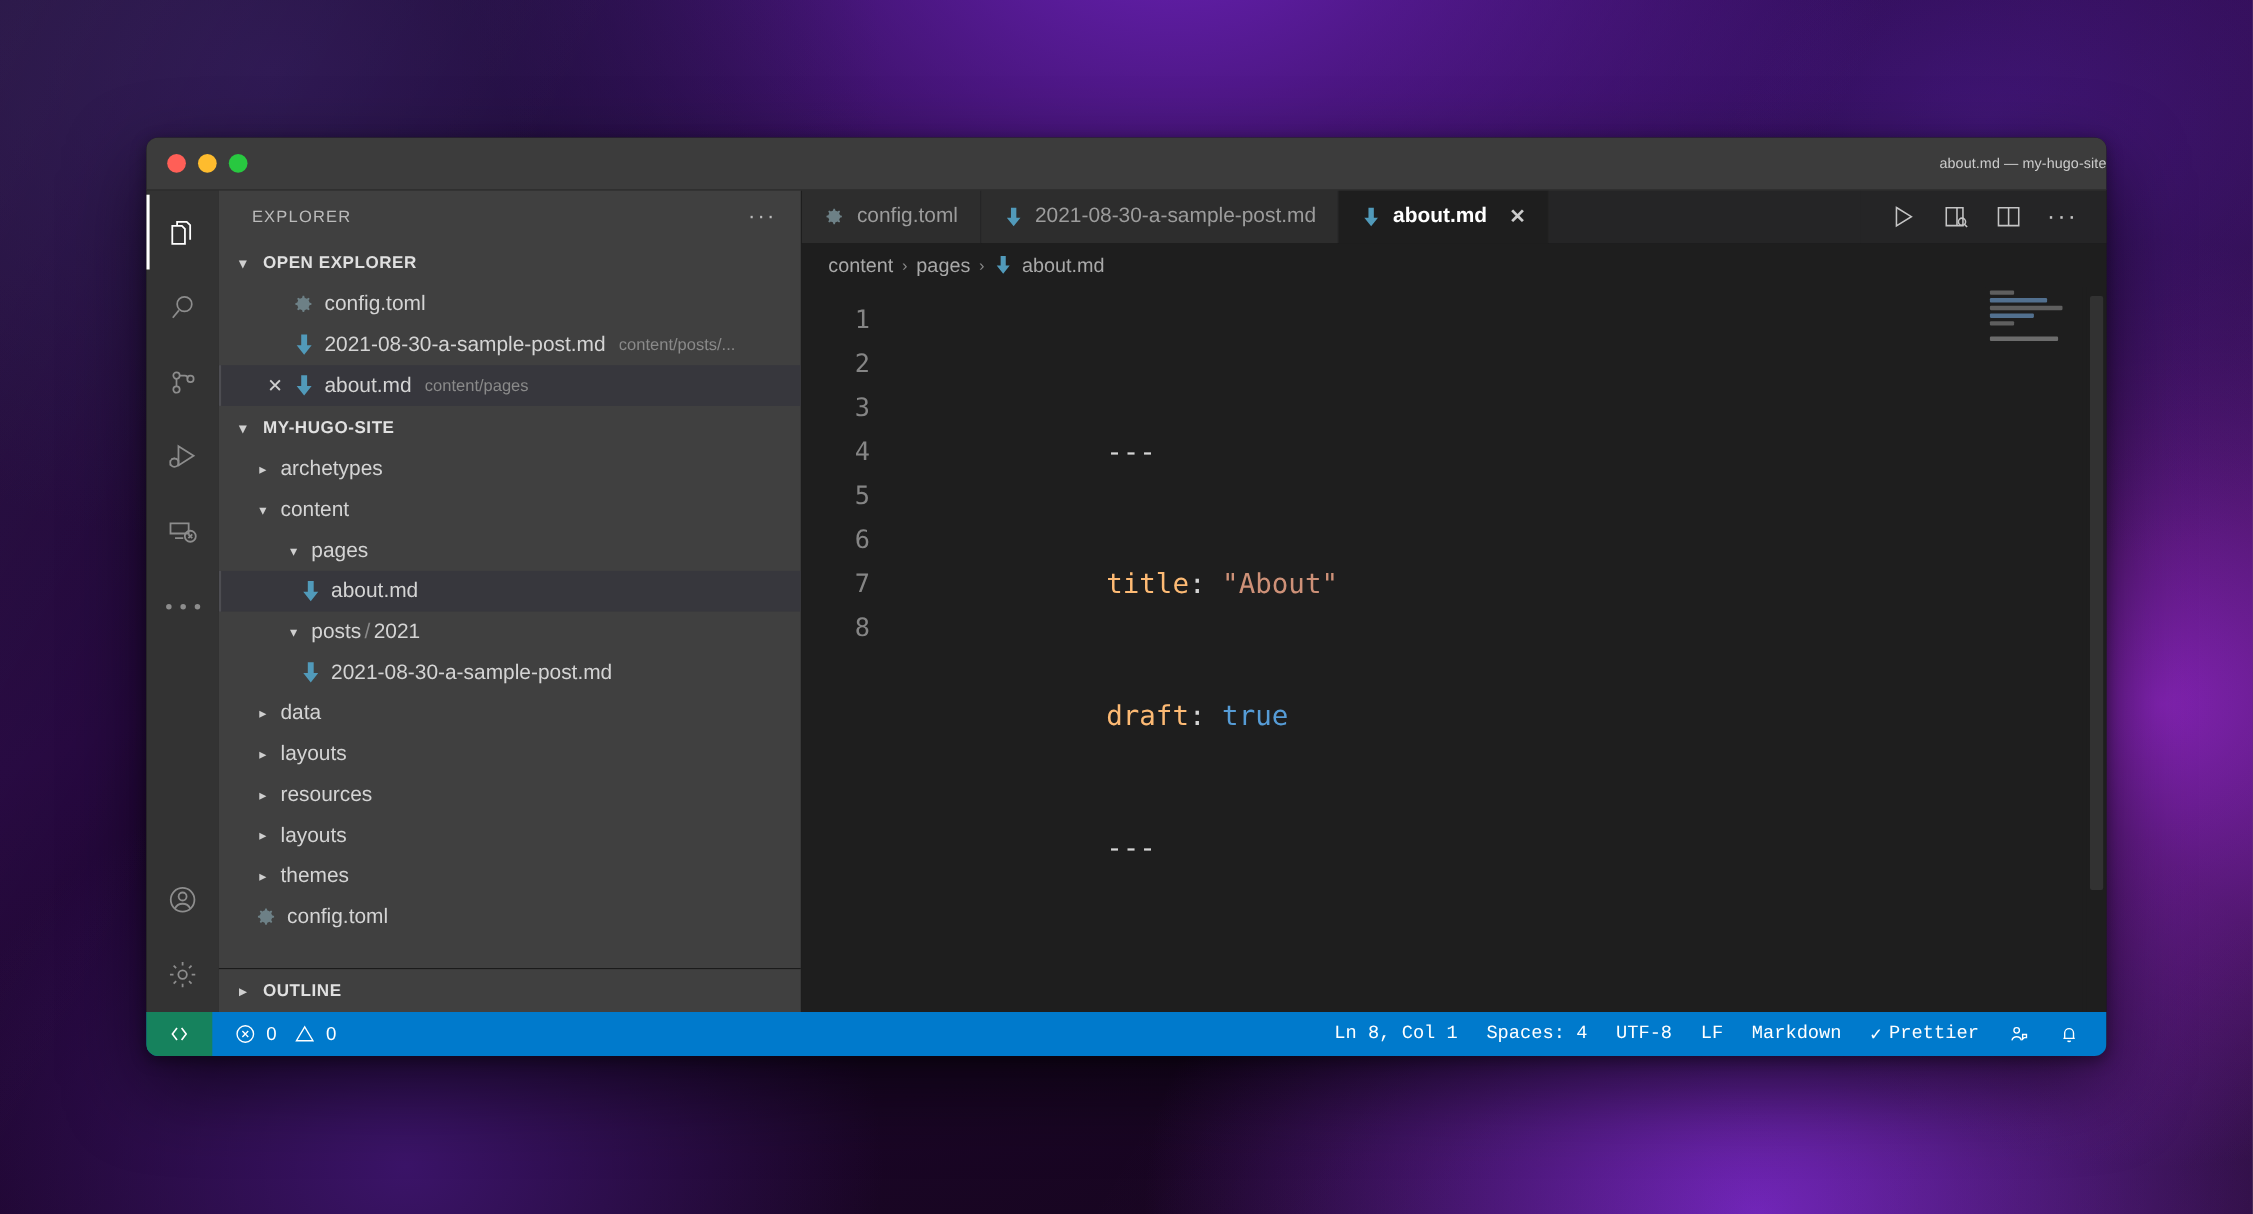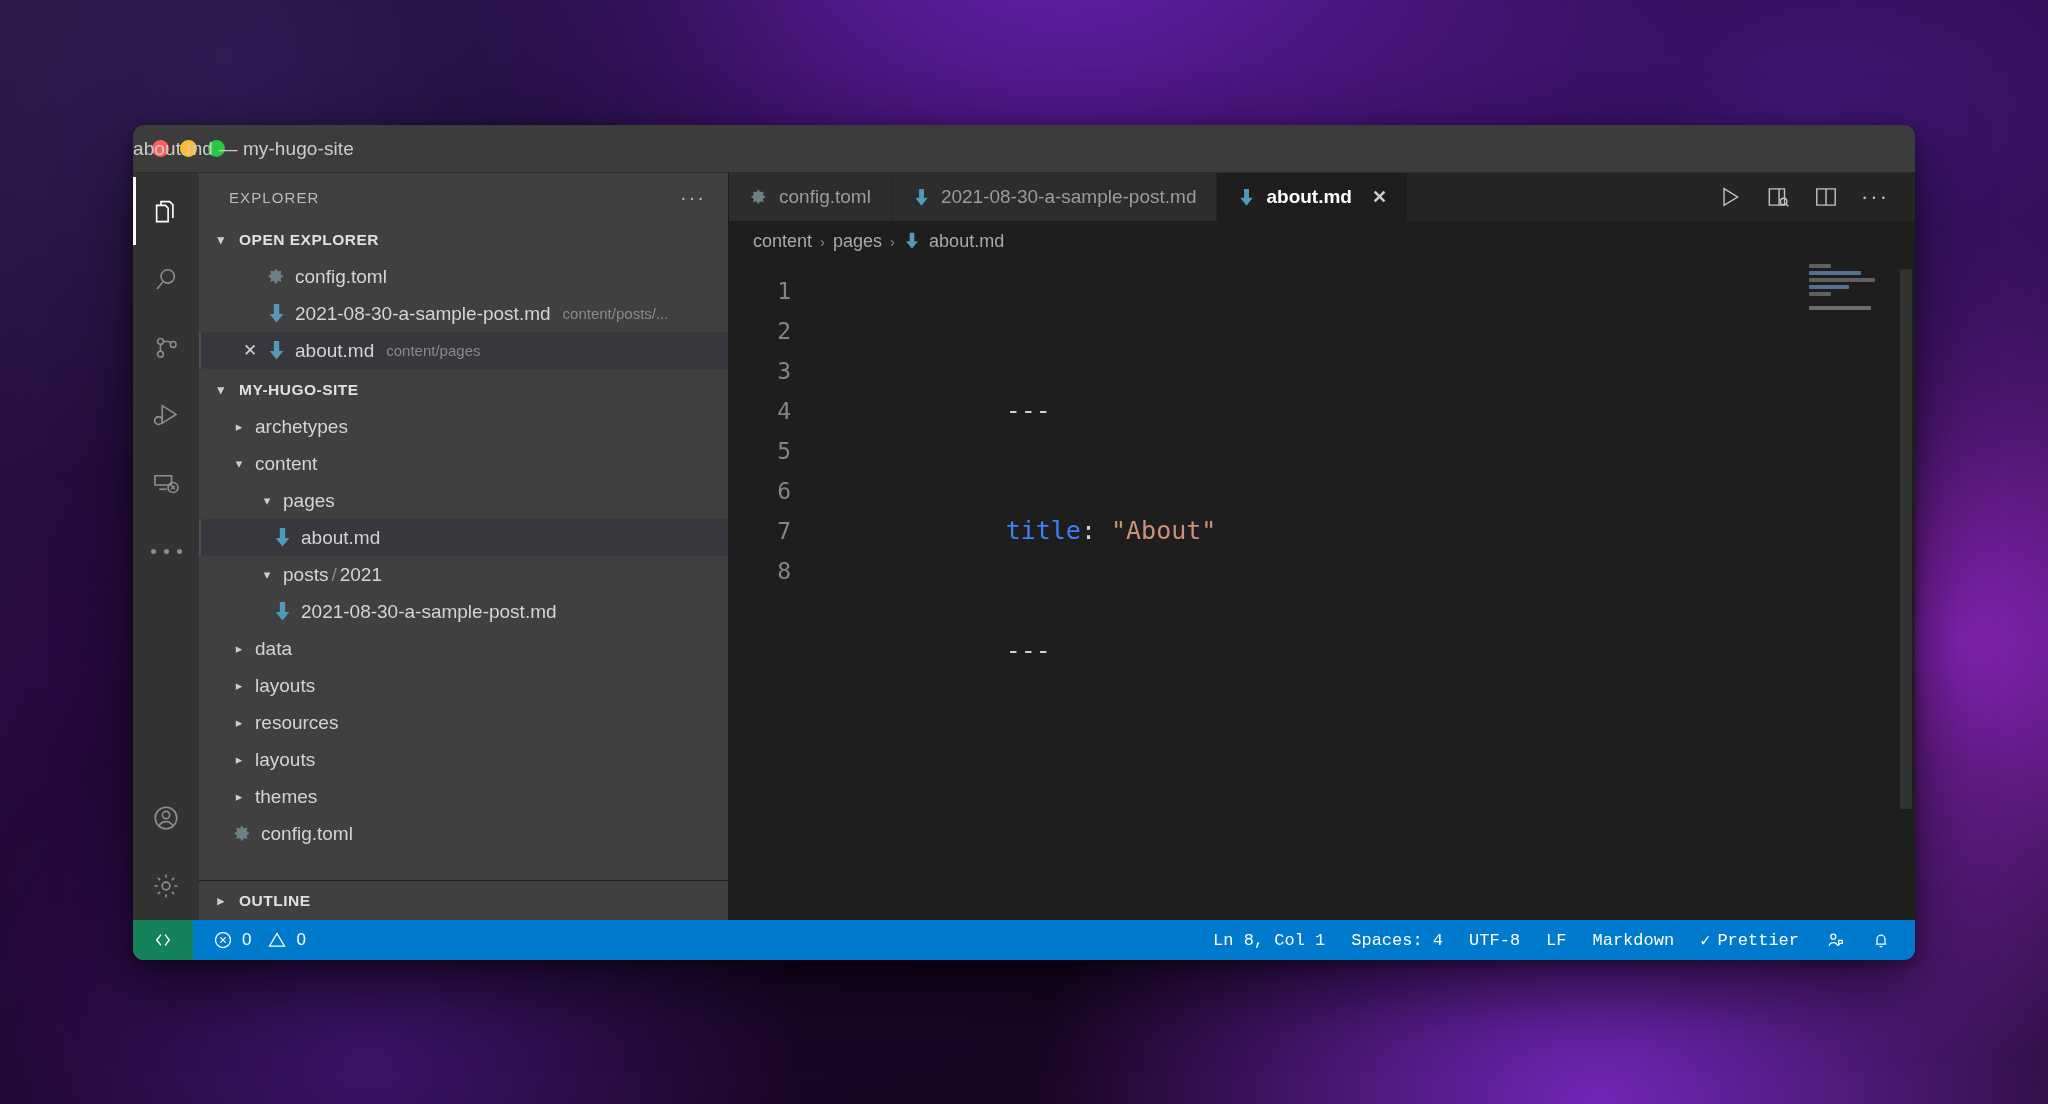--- a/index.html
+++ b/index.html
@@ -47,22 +47,22 @@
     display: flex; align-items: center;
     position: relative;
     border-bottom: 1px solid #2d2d2d;
   }
   .traffic { display: flex; gap: 11px; padding-left: 19px; }
   .dot { width: 17px; height: 17px; border-radius: 50%; }
   .dot.red { background: #ff5f57; }
   .dot.yellow { background: #febc2e; }
   .dot.green { background: #28c840; }
   .titlebar-title {
-    position: absolute; left: 0; right: 0; text-align: left;
-    font-size: 19px; color: #cccccc; letter-spacing: .1px;
+    position: absolute; left: 0; right: 0; text-align: right;
+    font-size: 13px; color: #cccccc; letter-spacing: .1px;
     pointer-events: none;
   }
 
   .body-row { flex: 1; display: flex; min-height: 0; }
 
   
   .activitybar {
     width: 66px; flex: 0 0 66px;
     background: #333333;
     display: flex; flex-direction: column; align-items: center;
@@ -171,21 +171,21 @@
     text-align: right; padding-right: 16px;
     font-family: "DejaVu Sans Mono", monospace; font-size: 23px; line-height: 40px;
     color: #858585;
   }
   .code {
     flex: 1; padding-top: 10px; padding-left: 18px;
     font-family: "DejaVu Sans Mono", monospace; font-size: 25px; line-height: 40px;
     color: #d4d4d4; white-space: pre; position: relative;
   }
   .code .ln { height: 40px; position: relative; }
-  .tok-key { color: #3b82f6; }
+  .tok-key { color: #fdba74; }
   .tok-str { color: #ce9178; }
   .tok-bool { color: #569cd6; }
   .tok-plain { color: #d4d4d4; }
   .tok-punct { color: #d4d4d4; }
 
   .minimap {
     position: absolute; right: 22px; top: 0; width: 88px; height: 100%;
     background: #1e1e1e;
   }
   .mini-line { height: 4px; margin: 3px 0 0 4px; border-radius: 1px; opacity: .85; }
@@ -517,20 +517,23 @@
           <div>6</div>
           <div>7</div>
           <div>8</div>
         </div>
         <div class="code">
           <div class="ln">
             <span class="tok-plain">---</span>
           </div>
           <div class="ln">
             <span class="tok-key">title</span><span class="tok-punct">: </span><span class="tok-str">"About"</span>
+          </div>
+          <div class="ln">
+            <span class="tok-key">draft</span><span class="tok-punct">: </span><span class="tok-bool">true</span>
           </div>
           <div class="ln">
             <span class="tok-plain">---</span>
           </div>
           
           
           
         </div>
 
         <div class="minimap">

